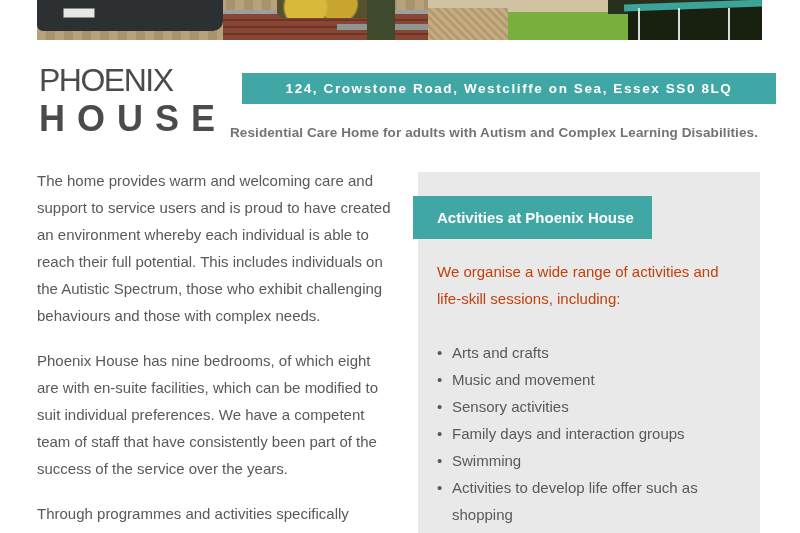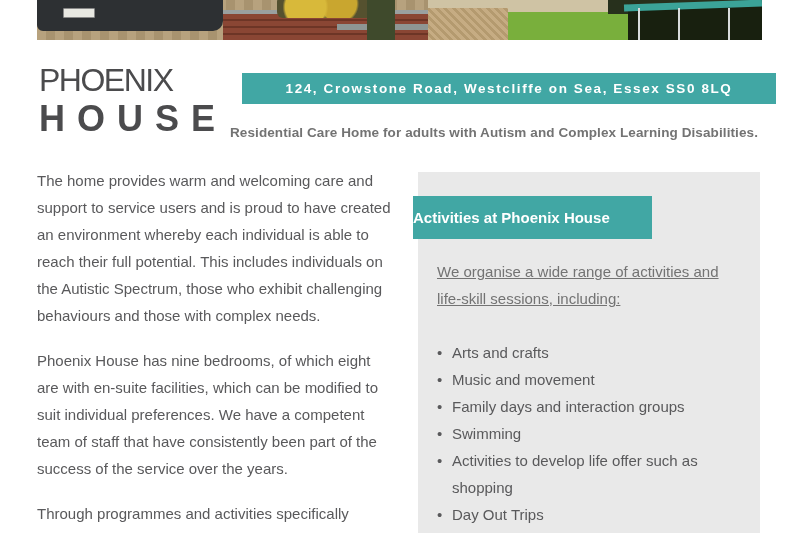--- a/index.html
+++ b/index.html
@@ -52,22 +52,22 @@
 
   
   .left-col{position:absolute;left:37px;top:167px;width:358px;color:#59595b;
       font-size:15px;line-height:27px;}
   .left-col p{margin:0 0 18px 0;}
 
   
   .panel{position:absolute;left:418px;top:172px;width:342px;height:361px;background:#e9e9e9;}
   .panel-title{margin:24px 0 0 -5px;width:239px;height:43px;background:#41a7a4;
       color:#ffffff;font-weight:bold;font-size:15px;display:flex;align-items:center;
-      box-sizing:border-box;}
-  .panel-intro{margin:19px 28px 0 19px;font-size:15px;line-height:27px;color:#737373;text-decoration:underline;}
+      padding-left:24px;box-sizing:border-box;}
+  .panel-intro{margin:19px 28px 0 19px;font-size:15px;line-height:27px;color:#c2410c;}
   .panel-list{list-style:none;margin:27px 0 0 19px;padding:0;width:300px;
       font-size:15px;line-height:27px;color:#59595b;}
   .panel-list li{position:relative;padding-left:15px;}
   .panel-list li::before{content:"\2022";position:absolute;left:0;top:0;}
 </style>
 </head>
 <body>
 
 <div class="photo-strip">
   <div class="photo photo-left">
@@ -109,18 +109,19 @@
 </div>
 
 <div class="panel">
   <div class="panel-title">
     <span>Activities at Phoenix House</span>
   </div>
   <div class="panel-intro">We organise a wide range of activities and life-skill sessions, including:</div>
   <ul class="panel-list">
     <li>Arts and crafts</li>
     <li>Music and movement</li>
+    <li>Sensory activities</li>
     <li>Family days and interaction groups</li>
     <li>Swimming</li>
     <li>Activities to develop life offer such as shopping</li>
     <li>Day Out Trips</li>
   </ul>
 </div>
 
 </body></html>

